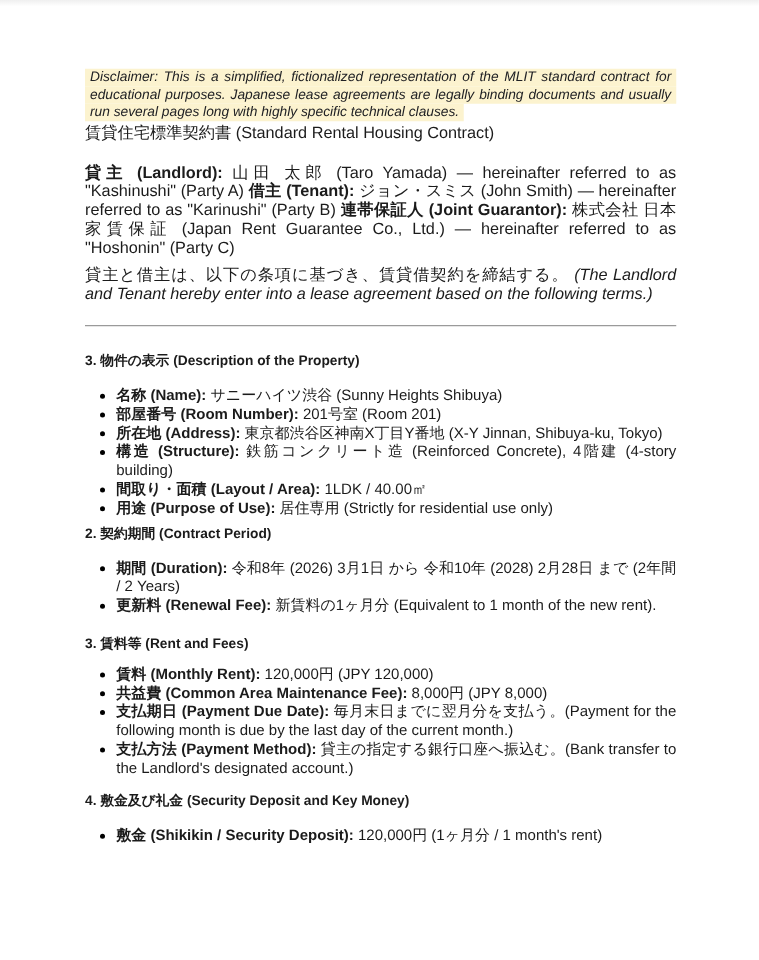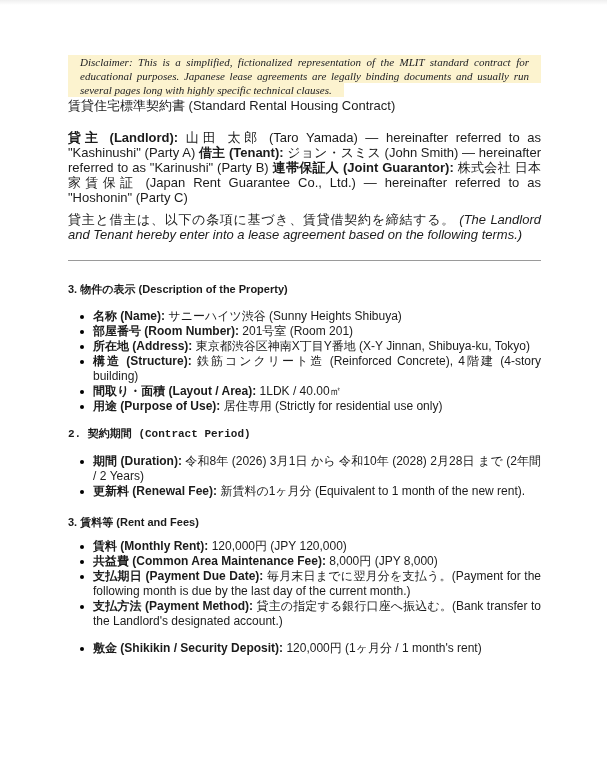--- a/index.html
+++ b/index.html
@@ -20,24 +20,23 @@
     padding:55px 66px 0 68px; 
   }
   .disclaimer {
     font-size:11px; line-height:14px;
     font-style:italic;
     text-align:justify;
     color:#202124;
   }
   .disclaimer .hl {
     
-    padding:1px 12px;
+    padding:1px 4px;
     -webkit-box-decoration-break:clone;
     box-decoration-break:clone;
-    font-family:Liberation Serif, serif;
   }
   .doc-title {
     font-size:13px; line-height:18px;
     font-weight:normal;
   }
   .para {
     font-size:13px; line-height:15px;
     text-align:justify;
   }
   .parties { margin-top:15px; }
@@ -46,21 +45,21 @@
   .italic { font-style:italic; }
   .divider {
     border:none; border-top:1px solid #9a9a9a;
     margin-top:18px;
   }
   .section-heading {
     margin-top:21px;
     font-size:11px; line-height:15px;
     font-weight:bold;
   }
-  .section-heading.h2 { margin-top:13px;font-family:Liberation Mono, monospace; }
+  .section-heading.h2 { margin-top:6px; }
   .section-heading.h3 { margin-top:16px; }
   .section-heading.h4 { margin-top:12px; }
   ul.contract-list {
     list-style:none;
     margin-top:12px;
   }
   ul.contract-list.tight { margin-top:9px; }
   ul.contract-list li {
     position:relative;
     padding-left:25px;
@@ -156,20 +155,21 @@
       <li>
         <span class="bold">支払期日 (Payment Due Date):</span>
         <span>毎月末日までに翌月分を支払う。(Payment for the following month is due by the last day of the current month.)</span>
       </li>
       <li>
         <span class="bold">支払方法 (Payment Method):</span>
         <span>貸主の指定する銀行口座へ振込む。(Bank transfer to the Landlord's designated account.)</span>
       </li>
     </ul>
 
+    <h2 class="section-heading h4">4. 敷金及び礼金 (Security Deposit and Key Money)</h2>
     <ul class="contract-list">
       <li>
         <span class="bold">敷金 (Shikikin / Security Deposit):</span>
         <span>120,000円 (1ヶ月分 / 1 month's rent)</span>
       </li>
     </ul>
 
   </div>
 </div>
 

